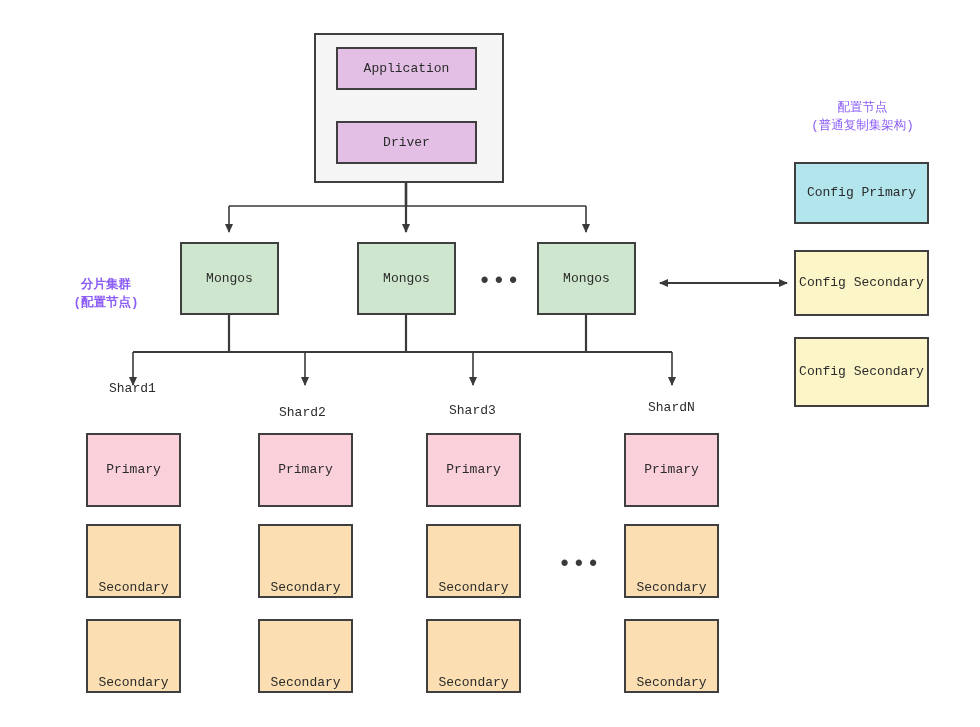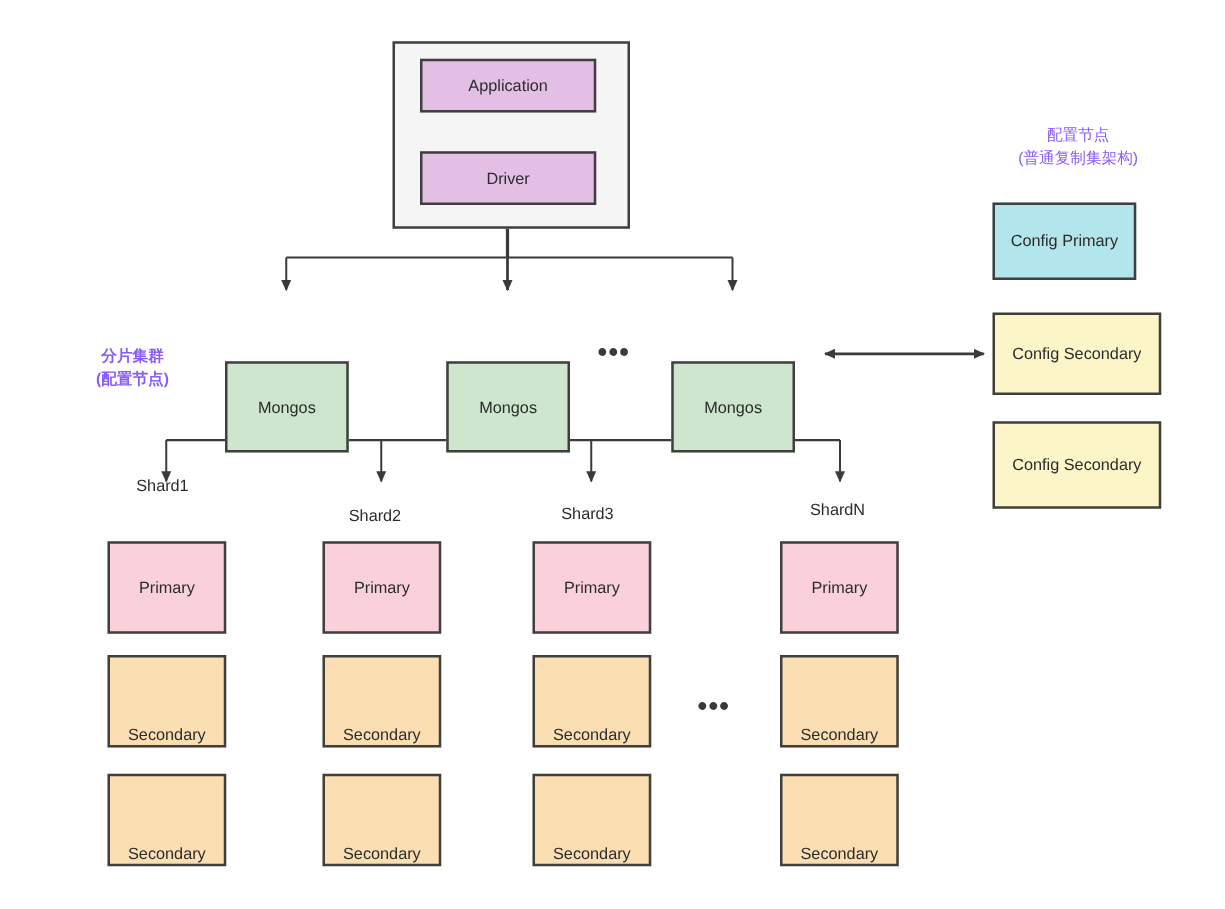--- a/index.html
+++ b/index.html
@@ -5,21 +5,21 @@
   html, body {
     margin: 0;
     padding: 0;
     background: #ffffff;
   }
   #canvas {
     position: relative;
     width: 980px;
     height: 727px;
     background: #ffffff;
-    font-family: Liberation Sans, sans-serif;
+    font-family: Liberation Mono, monospace;
     overflow: hidden;
   }
   .node {
     position: absolute;
     box-sizing: border-box;
     border: 2px solid #3f3f3f;
     display: flex;
     align-items: center;
     justify-content: center;
     font-size: 13px;
@@ -31,21 +31,20 @@
     position: absolute;
     box-sizing: border-box;
     background: #f5f5f5;
     border: 2px solid #3f3f3f;
   }
   .node.app, .node.driver {
     background: #e3bfe6;
   }
   .node.mongos {
     background: #cde6cd;
-    margin-top: 47px;
   }
   .node.primary {
     background: #fad1db;
   }
   .node.secondary {
     background: #fbdfb2;
     align-items: flex-end;
   }
   .node.config-primary {
     background: #b3e5ec;
@@ -193,21 +192,21 @@
   </div>
   <div class="node secondary" style="left:624px; top:619px; width:95px; height:74px;">
     <span>Secondary</span>
   </div>
 
   <div class="cn-label" style="left:790px; top:99px; width:145px;">
     <div>配置节点</div>
     <div>(普通复制集架构)</div>
   </div>
 
-  <div class="node config-primary" style="left:794px; top:162px; width:115px; height:62px;">
+  <div class="node config-primary" style="left:794px; top:162px; width:135px; height:62px;">
     <span>Config Primary</span>
   </div>
   <div class="node config-secondary" style="left:794px; top:250px; width:135px; height:66px;">
     <span>Config Secondary</span>
   </div>
   <div class="node config-secondary" style="left:794px; top:337px; width:135px; height:70px;">
     <span>Config Secondary</span>
   </div>
 
 </div>

